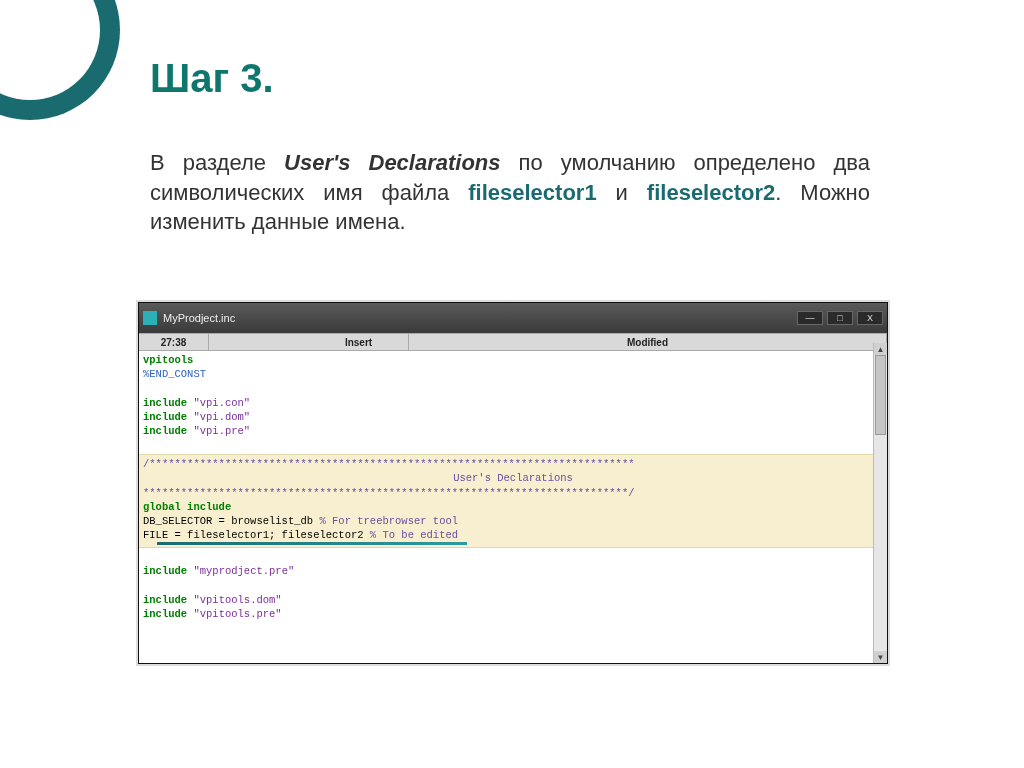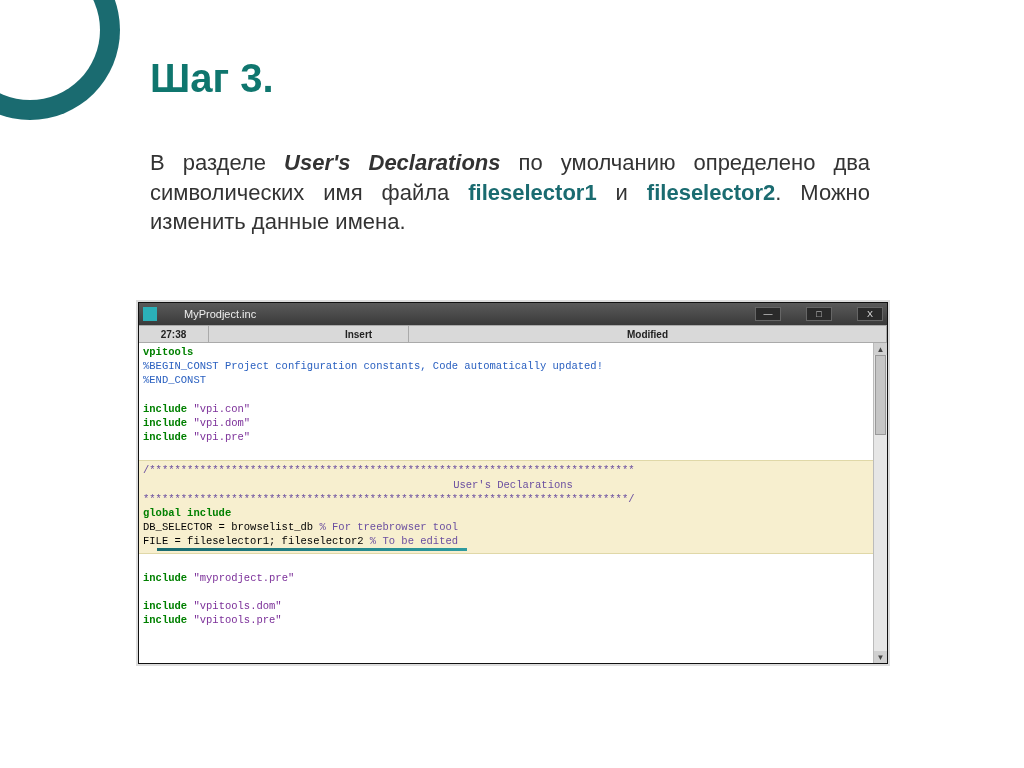--- a/index.html
+++ b/index.html
@@ -51,27 +51,26 @@
   .editor-window {
     position: absolute;
     top: 302px; left: 138px;
     width: 750px; height: 362px;
     border: 1px solid #111;
     background: #fff;
     box-shadow: 0 0 0 2px #ddd;
     display: flex; flex-direction: column;
   }
   .titlebar {
-    height: 22px;
+    height: 30px;
     background: linear-gradient(#5a5a5a, #3a3a3a);
     display: flex; align-items: center;
     padding: 4px 4px;
     color: #eee;
     font-size: 11px;
-    gap: 21px;
   }
   .app-icon {
     width: 14px; height: 14px;
     background: #2bb0b8;
     margin-right: 6px;
     display: inline-block;
   }
   .title-spacer { flex: 1; }
   .win-btn {
     width: 26px; height: 14px;
@@ -181,21 +180,20 @@
     <span class="win-btn">X</span>
   </div>
   <div class="statusbar">
     <div class="sb-pos">27:38</div>
     <div class="sb-ins">Insert</div>
     <div class="sb-ind">Insert</div>
     <div class="sb-mod">Modified</div>
   </div>
   <div class="code-area">
     <div><span class="kw">vpitools</span></div>
-    <div class="dir">%BEGIN_CONST Project configuration constants, Code automatically updated!</div>
     <div class="dir">%END_CONST</div>
     <div>&nbsp;</div>
     <div><span class="kw">include </span><span class="str">"vpi.con"</span></div>
     <div><span class="kw">include </span><span class="str">"vpi.dom"</span></div>
     <div><span class="kw">include </span><span class="str">"vpi.pre"</span></div>
     <div>&nbsp;</div>
 
     <div class="highlight-block">
       <div class="cmt">/*****************************************************************************</div>
       <div class="cmt hdr">User's Declarations</div>

